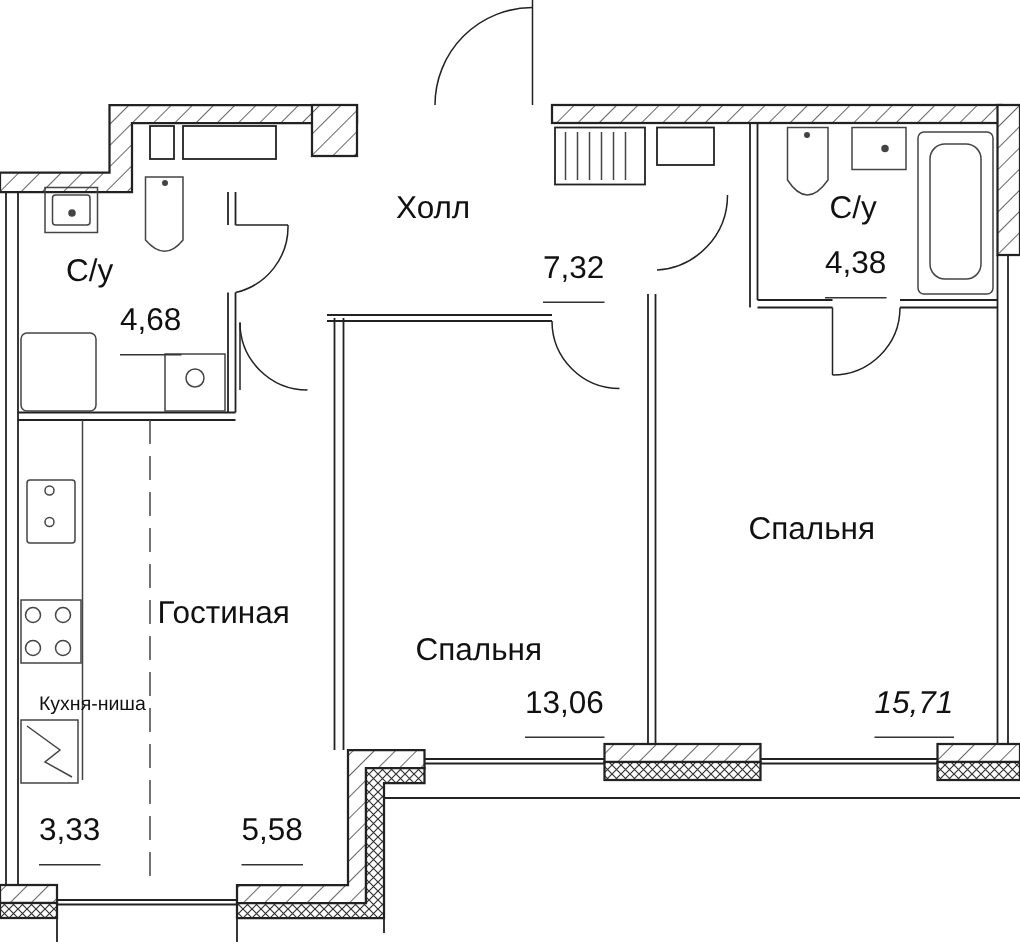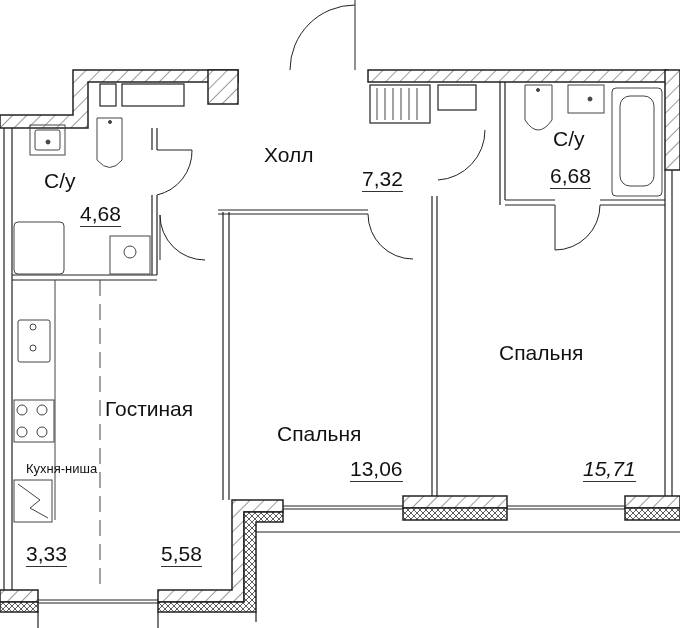--- a/index.html
+++ b/index.html
@@ -1,20 +1,20 @@
 <!DOCTYPE html>
 <html><head>
 <meta charset="utf-8">
 <style>
   html, body { margin: 0; padding: 0; background: #ffffff; }
   body { width: 680px; height: 628px; position: relative; overflow: hidden; font-family: "Liberation Sans", sans-serif; }
   #plan { position: absolute; left: 0; top: 0; }
   .lbl { position: absolute; font-family: "Liberation Sans", sans-serif; color: #111; white-space: nowrap; line-height: 1; }
   .room-name { font-size: 21px; }
-  .room-area { font-size: 21px; padding-bottom: 2px; border-bottom: 1.5px solid #333; }
+  .room-area { font-size: 21px; padding-bottom: 12px; border-bottom: 1.5px solid #333; }
   .small-name { font-size: 13px; }
 </style>
 </head>
 <body>
 
 <svg id="plan" width="680" height="628" viewBox="0 0 680 628">
   <defs>
     <pattern id="hatch" patternUnits="userSpaceOnUse" width="10" height="10" patternTransform="rotate(45)">
       <rect width="10" height="10" fill="#fff"></rect>
       <line x1="0" y1="0" x2="0" y2="10" stroke="#333" stroke-width="1"></line>
@@ -158,25 +158,25 @@
       <line x1="393" y1="88" x2="393" y2="120"></line>
     <line x1="401" y1="88" x2="401" y2="120"></line>
       <line x1="409" y1="88" x2="409" y2="120"></line>
       <line x1="417" y1="88" x2="417" y2="120"></line>
   </g>
 </svg>
 
 <div class="lbl room-name" style="left:44px;top:170px;">С/у</div>
 <div class="lbl room-area" style="left:80px;top:203px;">4,68</div>
 
-<div class="lbl room-name" style="left:264px;top:144px;text-align:center;">Холл</div>
+<div class="lbl room-name" style="left:264px;top:128px;text-align:center;">Холл</div>
 <div class="lbl room-area" style="left:362px;top:168px;">7,32</div>
 
 <div class="lbl room-name" style="left:553px;top:128px;">С/у</div>
-<div class="lbl room-area" style="left:550px;top:165px;">6,68</div>
+<div class="lbl room-area" style="left:550px;top:165px;">4,38</div>
 
 <div class="lbl room-name" style="left:105px;top:398px;text-align:right;">Гостиная</div>
 <div class="lbl room-area" style="left:161px;top:543px;">5,58</div>
 
 <div class="lbl small-name" style="left:26px;top:462px;">Кухня-ниша</div>
 <div class="lbl room-area" style="left:26px;top:543px;">3,33</div>
 
 <div class="lbl room-name" style="left:277px;top:423px;">Спальня</div>
 <div class="lbl room-area" style="left:350px;top:458px;">13,06</div>
 

